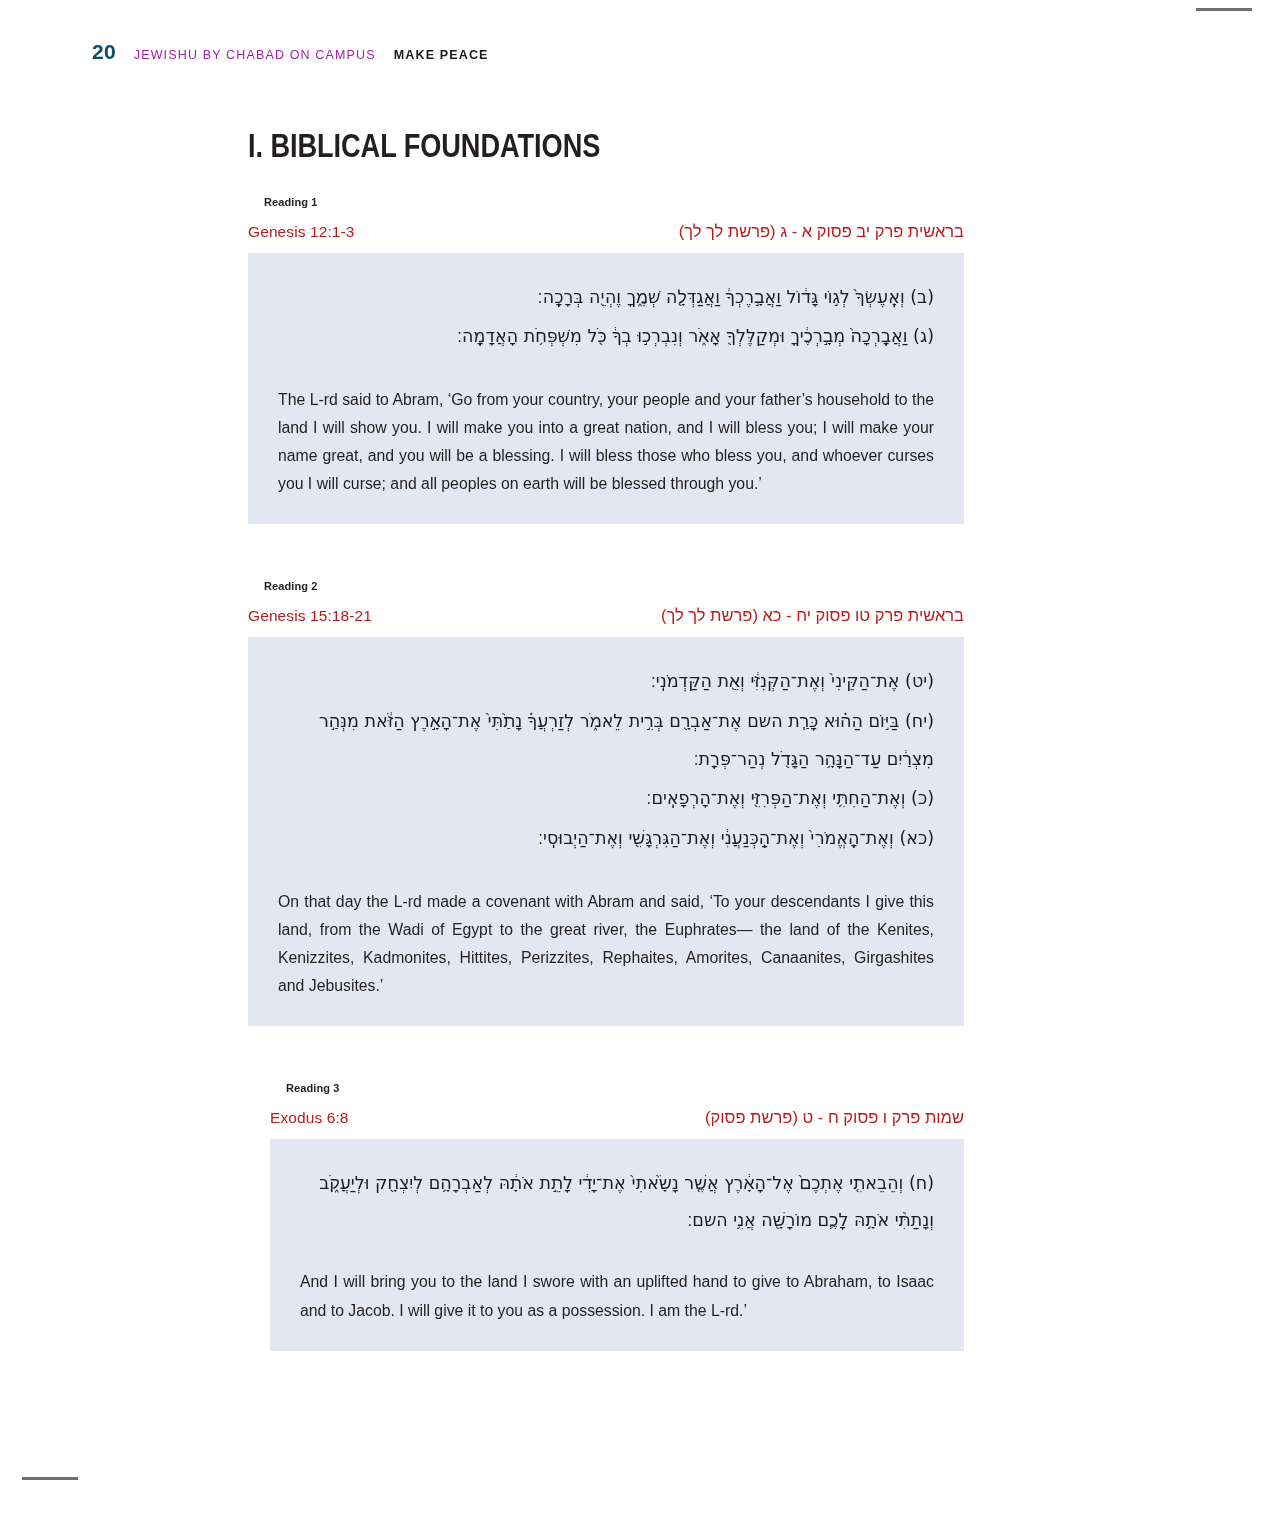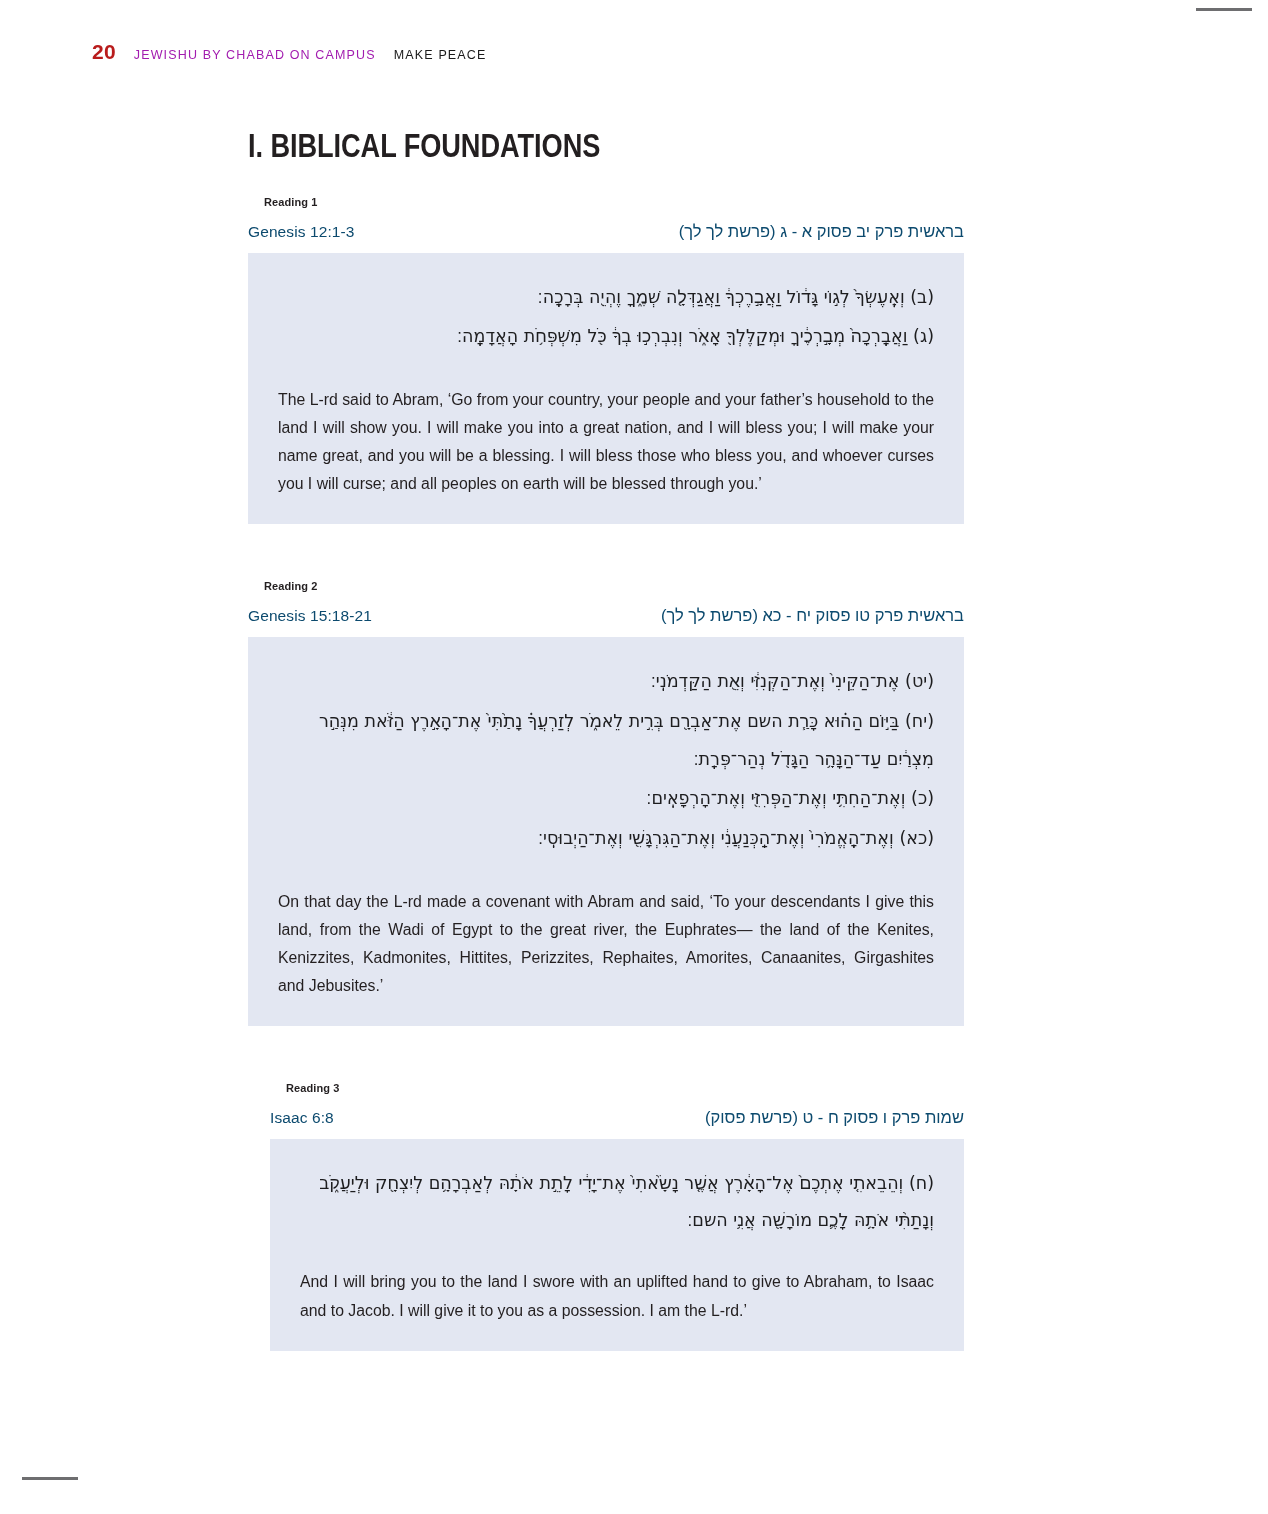--- a/index.html
+++ b/index.html
@@ -32,34 +32,34 @@
     left: 92px;
     display: flex;
     align-items: baseline;
     gap: 18px;
     white-space: nowrap;
   }
   .folio {
     font-size: 21px;
     font-weight: 700;
     letter-spacing: 0.2px;
-    color: #b91c1c;
+    color: #0c4a6e;
     font-family: "Liberation Sans Narrow", "Liberation Sans", sans-serif;
   }
   .head-series {
     font-size: 12.5px;
     letter-spacing: 1.15px;
     color: #a21caf;
     font-weight: 400;
   }
   .head-unit {
     font-size: 12.5px;
     letter-spacing: 1.15px;
     color: #1a1a1a;
-    font-weight: 400;
+    font-weight: 700;
   }
 
   
   .page-body {
     position: absolute;
     top: 128px;
     left: 248px;
     width: 716px;
   }
 
@@ -86,21 +86,21 @@
     margin: 0 0 14px 16px;
     letter-spacing: 0.1px;
   }
 
   .cite-row {
     display: flex;
     justify-content: space-between;
     align-items: baseline;
     margin: 0 0 12px 0;
     font-size: 15.5px;
-    color: #0c4a6e;
+    color: #b91c1c;
   }
   .cite-en { letter-spacing: 0.1px; }
   .cite-he {
     direction: rtl;
     unicode-bidi: isolate;
     font-size: 16.5px;
     letter-spacing: 0;
   }
 
   
@@ -183,21 +183,21 @@
       </div>
       <div class="english-block">
         <p>On that day the L-rd made a covenant with Abram and said, ‘To your descendants I give this land, from the Wadi of Egypt to the great river, the Euphrates— the land of the Kenites, Kenizzites, Kadmonites, Hittites, Perizzites, Rephaites, Amorites, Canaanites, Girgashites and Jebusites.’</p>
       </div>
     </div>
   </section>
 
   <section class="reading">
     <h2 class="reading-label">Reading 3</h2>
     <div class="cite-row">
-      <span class="cite-en">Isaac 6:8</span>
+      <span class="cite-en">Exodus 6:8</span>
       <span class="cite-he">שמות פרק ו פסוק ח - ט (פרשת פסוק)</span>
     </div>
     <div class="scripture-box box-compact">
       <div class="hebrew-block">
         <p class="hebrew-verse">(ח) וְהֵבֵאתִ֤י אֶתְכֶם֙ אֶל־הָאָ֔רֶץ אֲשֶׁ֤ר נָשָׂ֙אתִי֙ אֶת־יָדִ֔י לָתֵ֣ת אֹתָ֔הּ לְאַבְרָהָ֥ם לְיִצְחָ֖ק וּלְיַעֲקֹ֑ב וְנָתַתִּ֨י אֹתָ֥הּ לָכֶ֛ם מוֹרָשָׁ֖ה אֲנִ֥י השם׃</p>
       </div>
       <div class="english-block">
         <p>And I will bring you to the land I swore with an uplifted hand to give to Abraham, to Isaac and to Jacob. I will give it to you as a possession. I am the L-rd.’</p>
       </div>
     </div>

